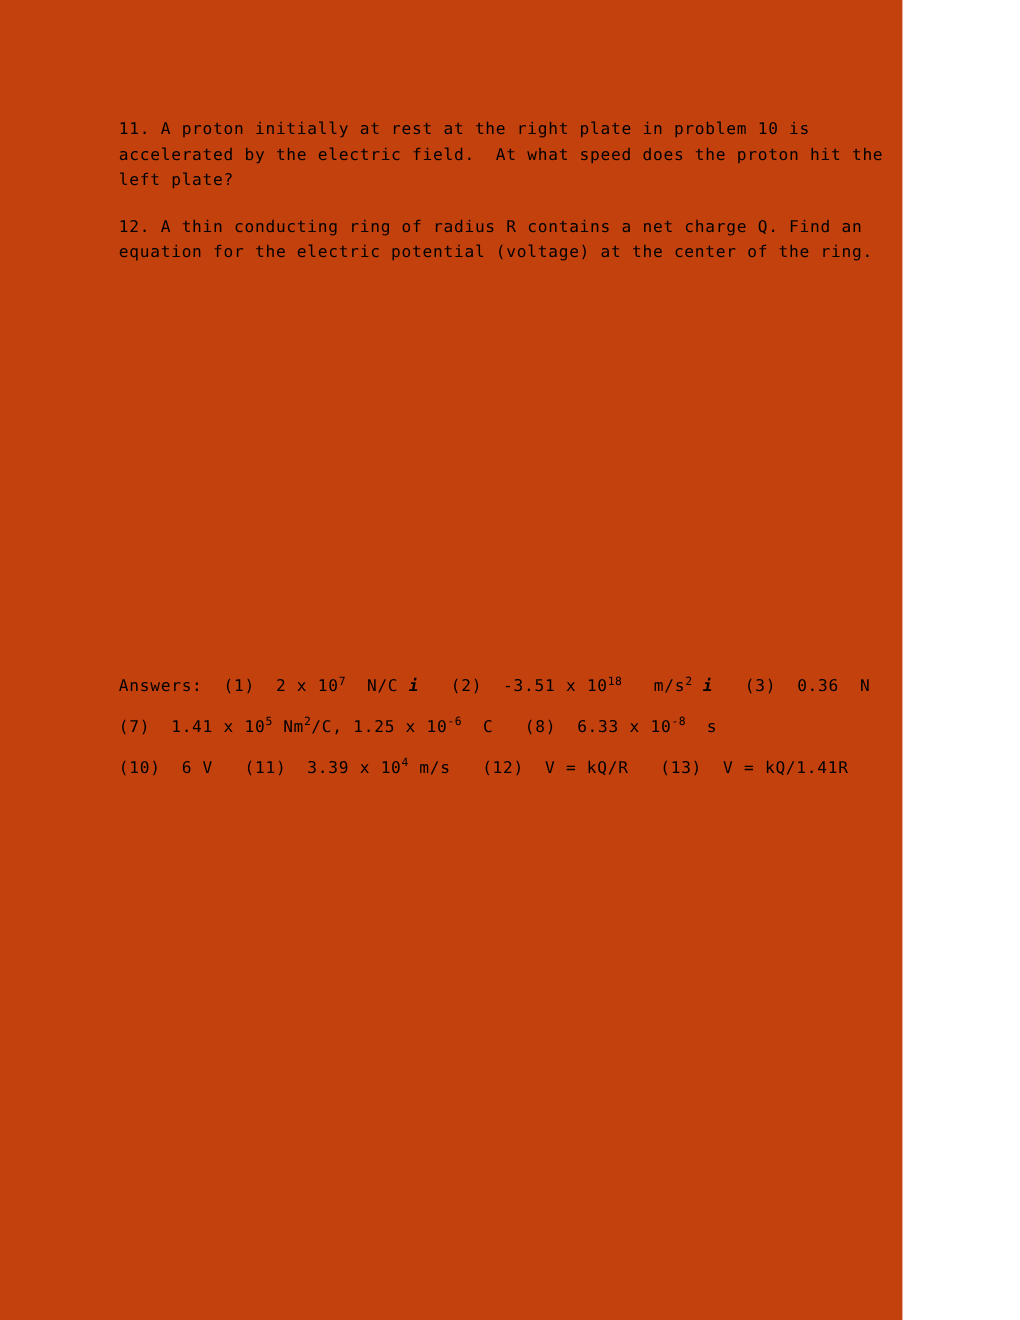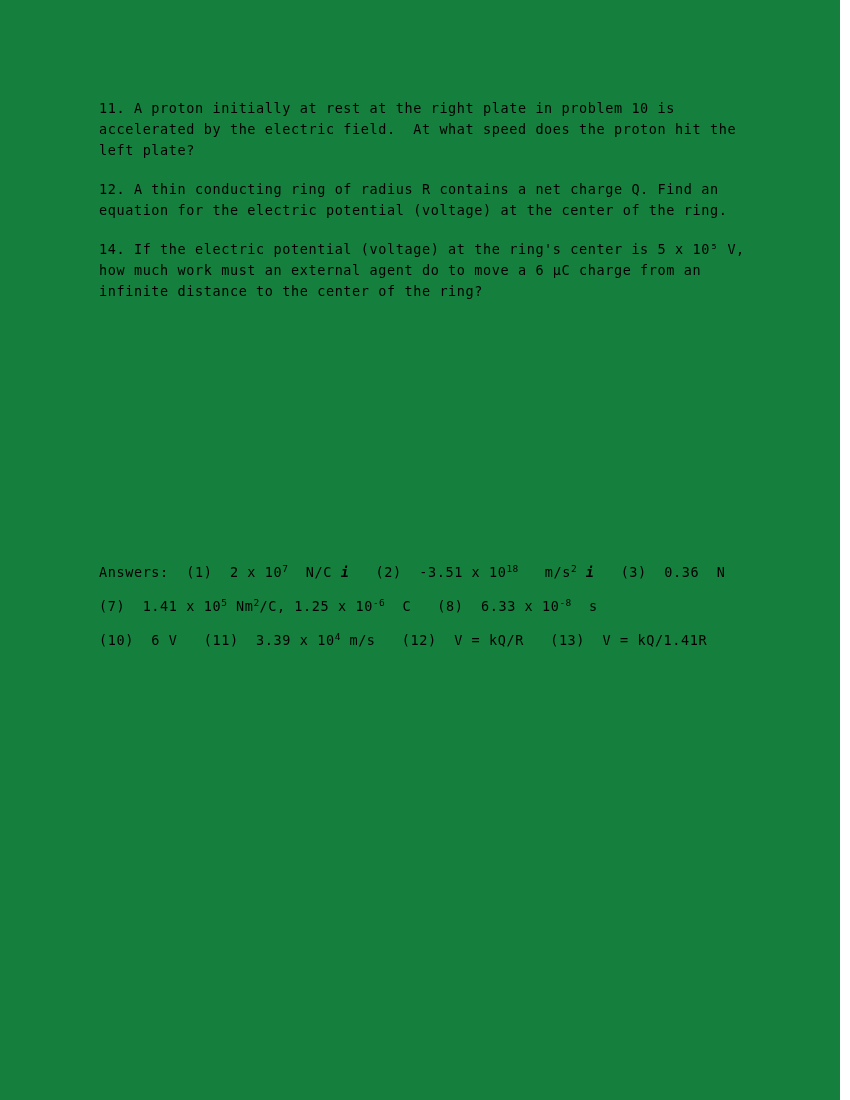--- a/index.html
+++ b/index.html
@@ -12,23 +12,23 @@
     height: 1100px;
     font-family: "DejaVu Sans Mono", "Liberation Mono", monospace;
     color: #000000;
     position: relative;
     overflow: hidden;
   }
   .page {
     position: absolute;
     left: 0;
     top: 0;
-    width: 840px;
+    width: 752px;
     height: 1100px;
-    background: #15803d;
+    background: #c2410c;
   }
   .content {
     position: absolute;
     left: 99px;
     top: 98px;
     width: 650px;
   }
   .problem {
     font-size: 13.5px;
     line-height: 21px;
@@ -61,21 +61,20 @@
   }
 </style>
 </head>
 <body>
 
 <div class="page">
 
   <div class="content">
     <div class="problem">11. A proton initially at rest at the right plate in problem 10 is accelerated by the electric field.  At what speed does the proton hit the left plate?</div>
     <div class="problem">12. A thin conducting ring of radius R contains a net charge Q. Find an equation for the electric potential (voltage) at the center of the ring.</div>
-    <div class="problem">14. If the electric potential (voltage) at the ring's center is 5 x 10⁵ V, how much work must an external agent do to move a 6 µC charge from an infinite distance to the center of the ring?</div>
   </div>
 
   <div class="answers-block">
     <div class="answer-line"><span>Answers:  (1)  2 x 10</span><sup>7</sup><span>  N/C </span><span class="ital-bold">i</span><span>   (2)  -3.51 x 10</span><sup>18</sup><span>   m/s</span><sup>2</sup><span> </span><span class="ital-bold">i</span><span>   (3)  0.36  N</span></div>
     <div class="answer-line"><span>(7)  1.41 x 10</span><sup>5</sup><span> Nm</span><sup>2</sup><span>/C, 1.25 x 10</span><sup>-6</sup><span>  C   (8)  6.33 x 10</span><sup>-8</sup><span>  s</span></div>
     <div class="answer-line"><span>(10)  6 V   (11)  3.39 x 10</span><sup>4</sup><span> m/s   (12)  V = kQ/R   (13)  V = kQ/1.41R</span></div>
   </div>
 
 </div>
 

